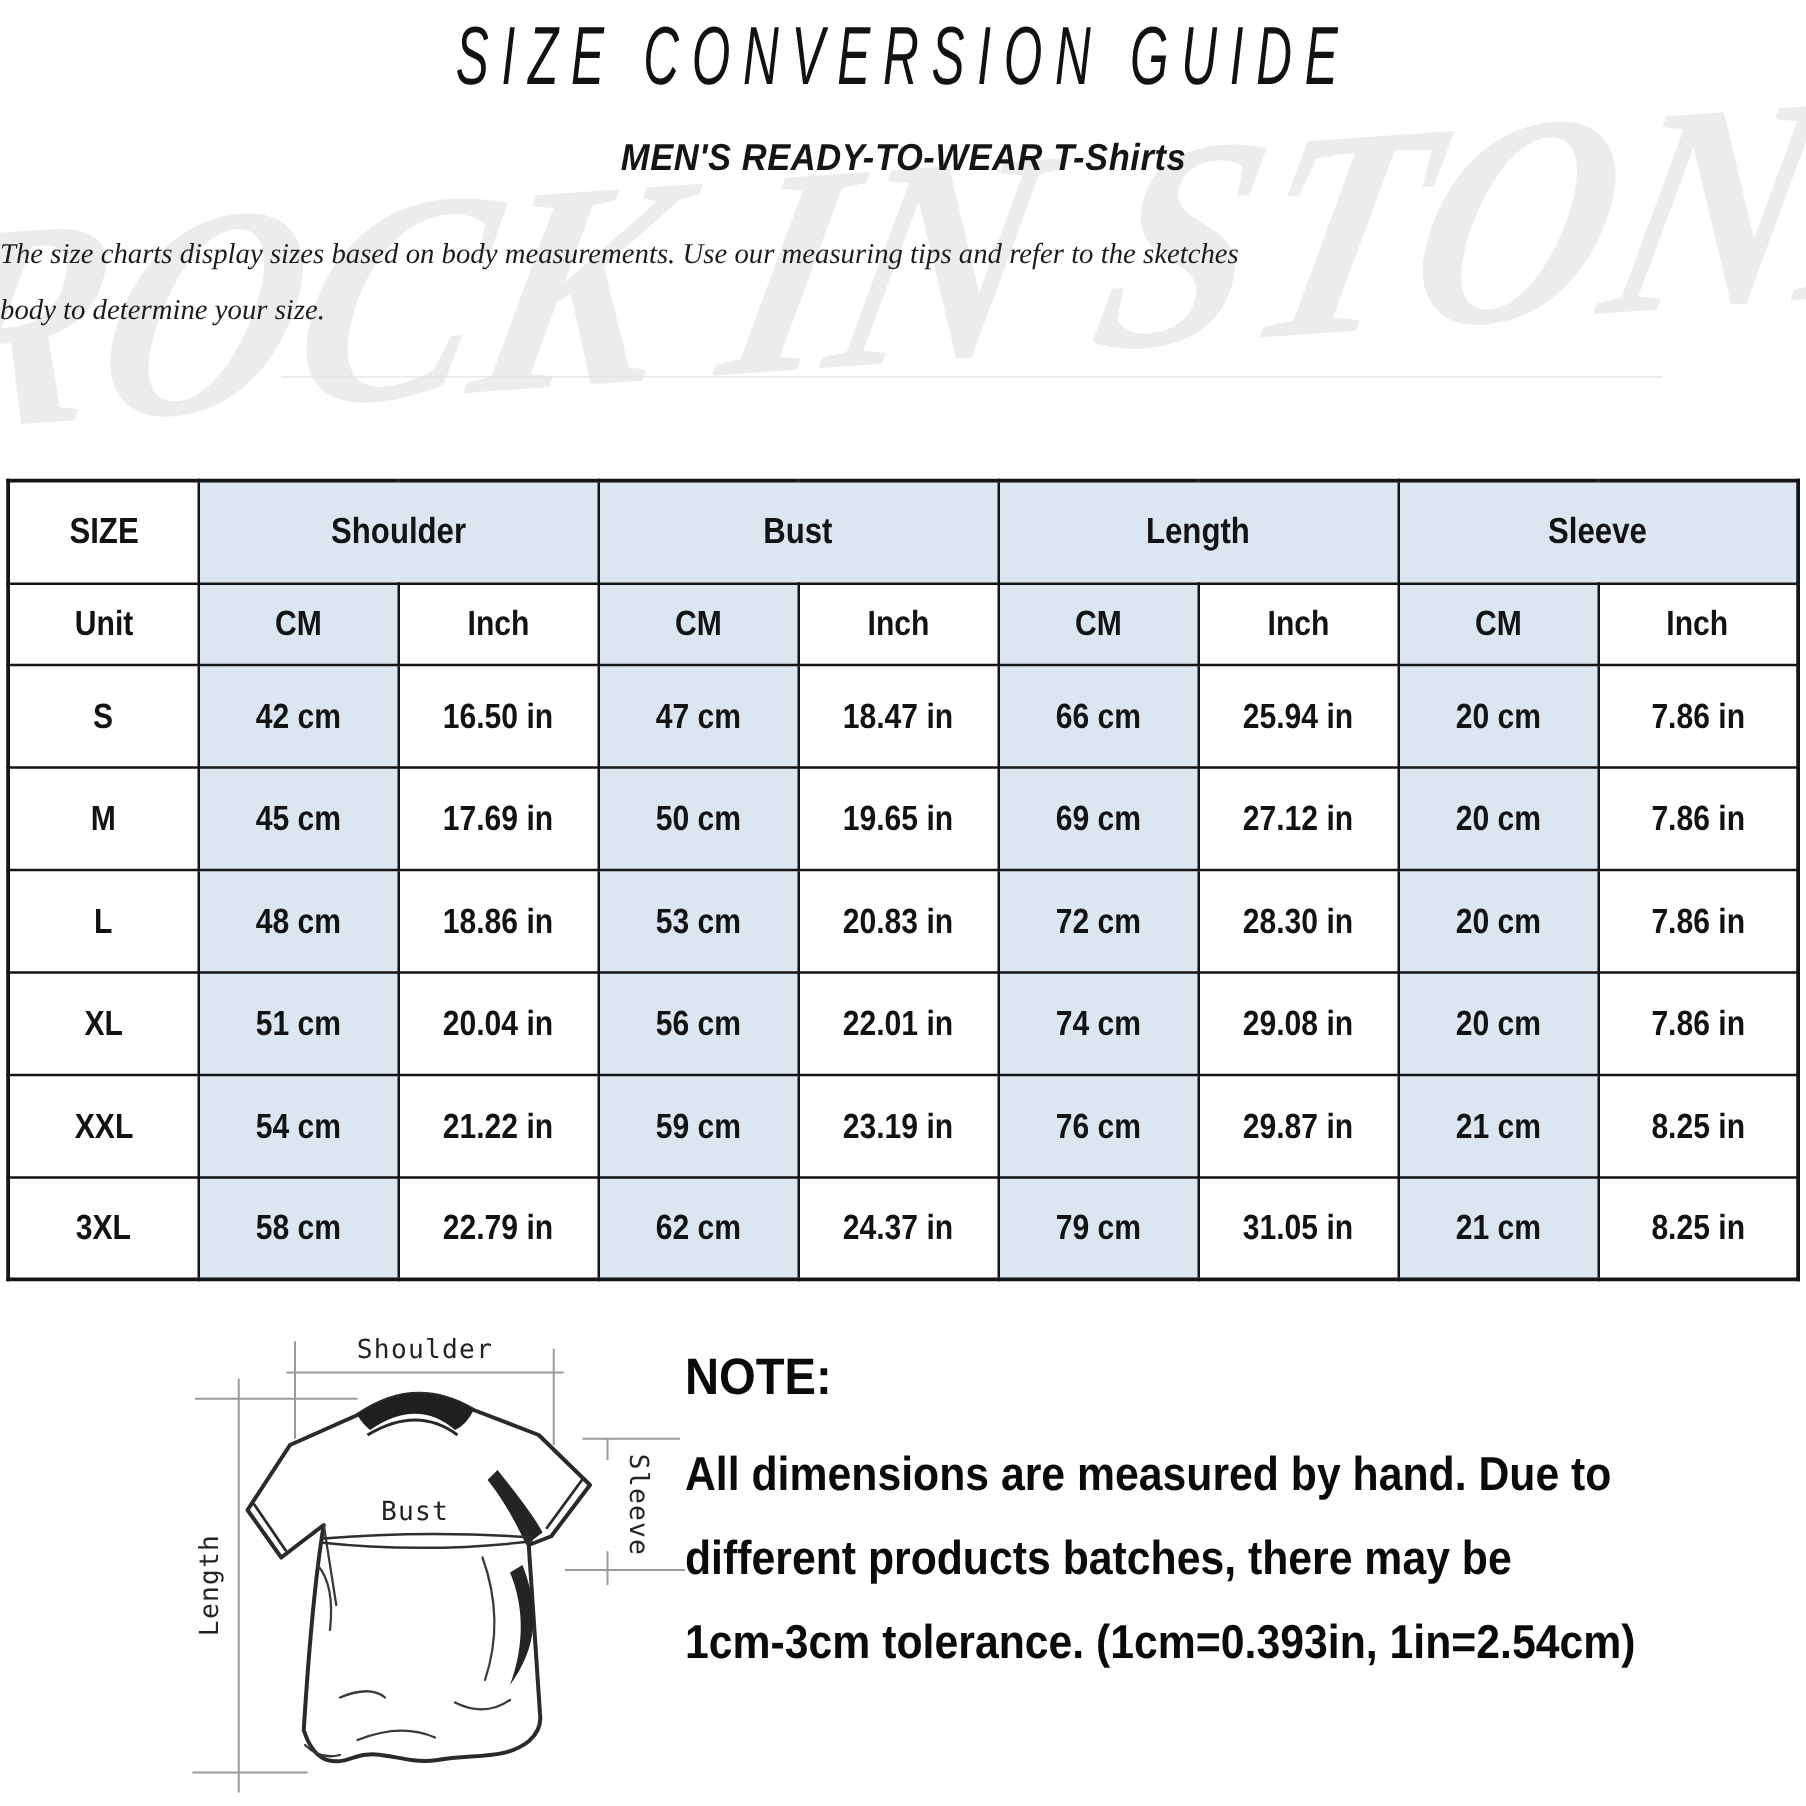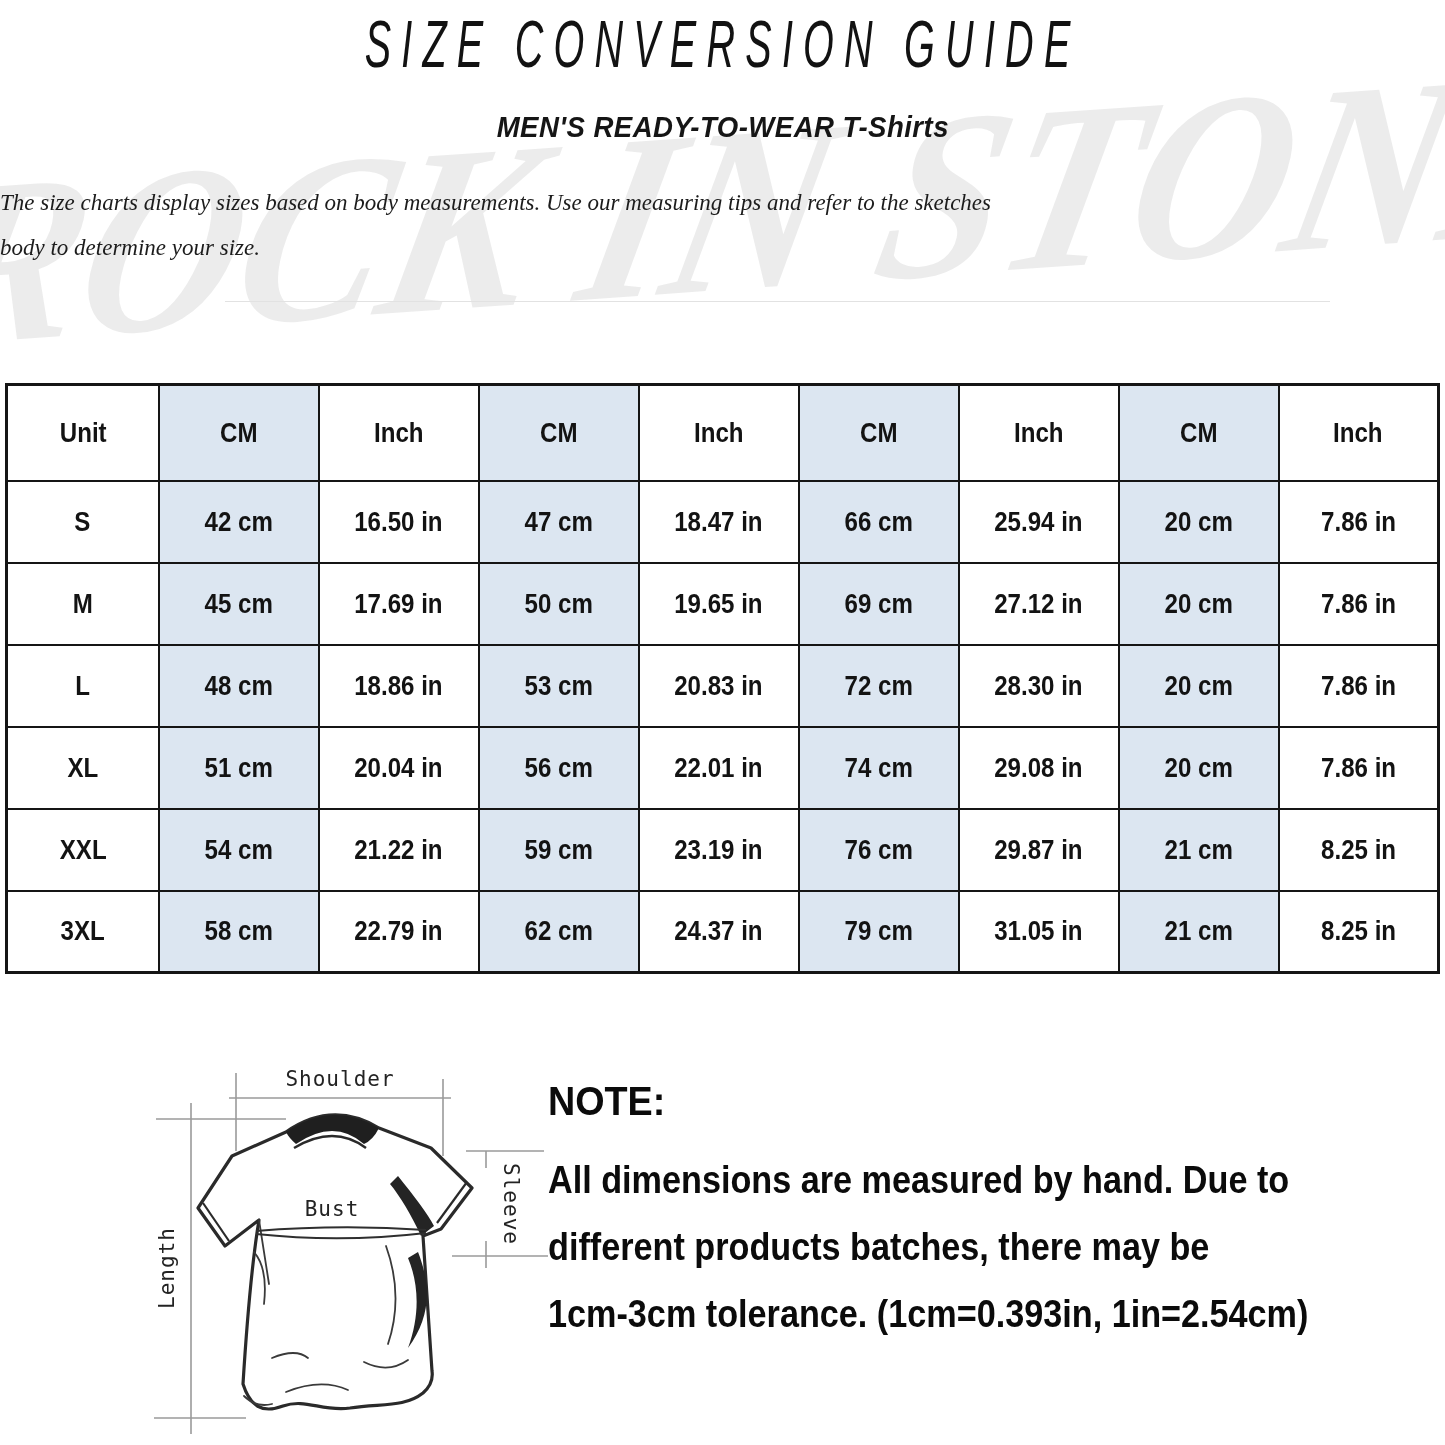--- a/index.html
+++ b/index.html
@@ -28,21 +28,21 @@
   .brand-wrap{top:293px;}
   .brand-txt{display:inline-block;font-family:"Liberation Serif",serif;font-weight:700;
              font-size:50px;letter-spacing:1px;transform:scaleX(0.84);white-space:nowrap;color:#0d0d0d;}
   
   table.size-table{position:absolute;top:383px;left:5px;z-index:1;border-collapse:collapse;
                    border:3px solid #151515;table-layout:fixed;}
   .size-table td,.size-table th{border:2px solid #151515;text-align:center;vertical-align:middle;
                    padding:0;font-weight:700;color:#131313;background:#ffffff;}
   .size-table .blue{background:#dce6f1;}
   .size-table tr.r-group{height:82px;}
-  .size-table tr.r-unit{height:96px;padding-left:48px;}
+  .size-table tr.r-unit{height:65px;padding-left:48px;}
   .size-table tr.r-data{height:82px;}
   .size-table th{font-size:29px;}
   .size-table td{font-size:28px;}
   .cx{display:inline-block;transform:scaleX(0.86);white-space:nowrap;}
   
   .sketch{position:absolute;left:136px;top:1056px;z-index:1;}
   .sketch text{font-family:"DejaVu Sans Mono",monospace;font-size:21px;fill:#232323;letter-spacing:1px;}
   
   .note{position:absolute;left:548px;top:1078px;z-index:1;}
   .note-heading{font-size:41px;font-weight:700;margin:0 0 22px 0;
@@ -76,20 +76,27 @@
         <col style="width:160px">
         <col style="width:160px">
         <col style="width:160px">
       <col style="width:160px">
         <col style="width:160px">
         <col style="width:160px">
         <col style="width:160px">
       <col style="width:160px">
     </colgroup>
     <tbody>
+        <tr class="r-group">
+      <th><span class="cx">SIZE</span></th>
+      <th class="blue" colspan="2"><span class="cx">Shoulder</span></th>
+      <th class="blue" colspan="2"><span class="cx">Bust</span></th>
+      <th class="blue" colspan="2"><span class="cx">Length</span></th>
+      <th class="blue" colspan="2"><span class="cx">Sleeve</span></th>
+    </tr>
     <tr class="r-unit">
       <td><span class="cx">Unit</span></td>
       <td class="blue"><span class="cx">CM</span></td>
       <td><span class="cx">Inch</span></td>
       <td class="blue"><span class="cx">CM</span></td>
       <td><span class="cx">Inch</span></td>
       <td class="blue"><span class="cx">CM</span></td>
       <td><span class="cx">Inch</span></td>
       <td class="blue"><span class="cx">CM</span></td>
       <td><span class="cx">Inch</span></td>

